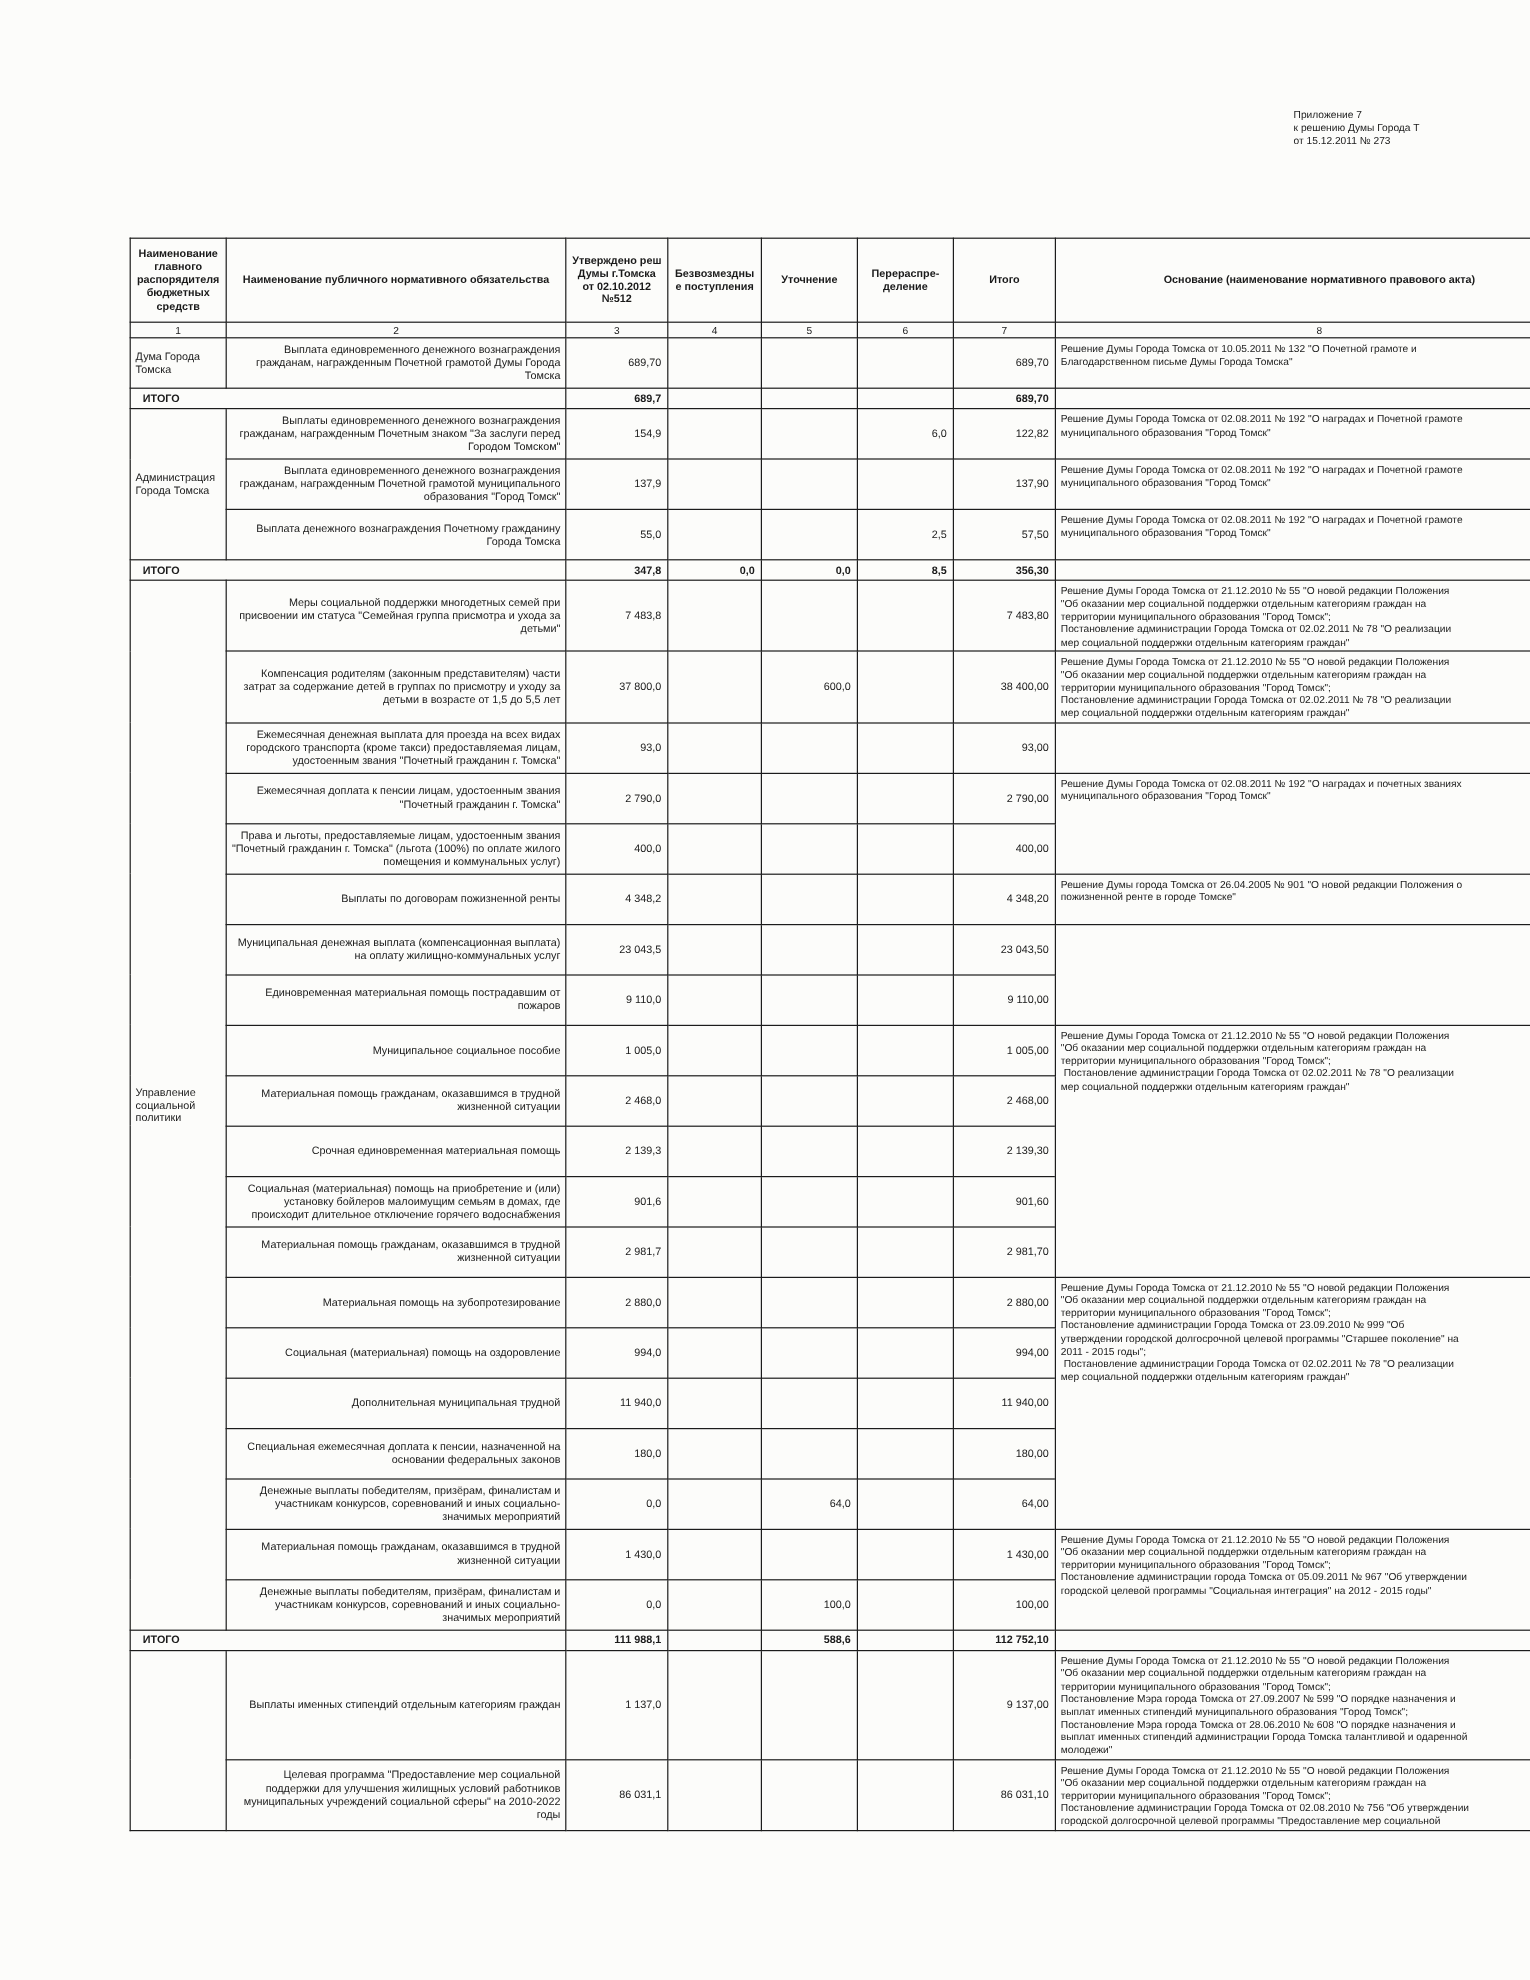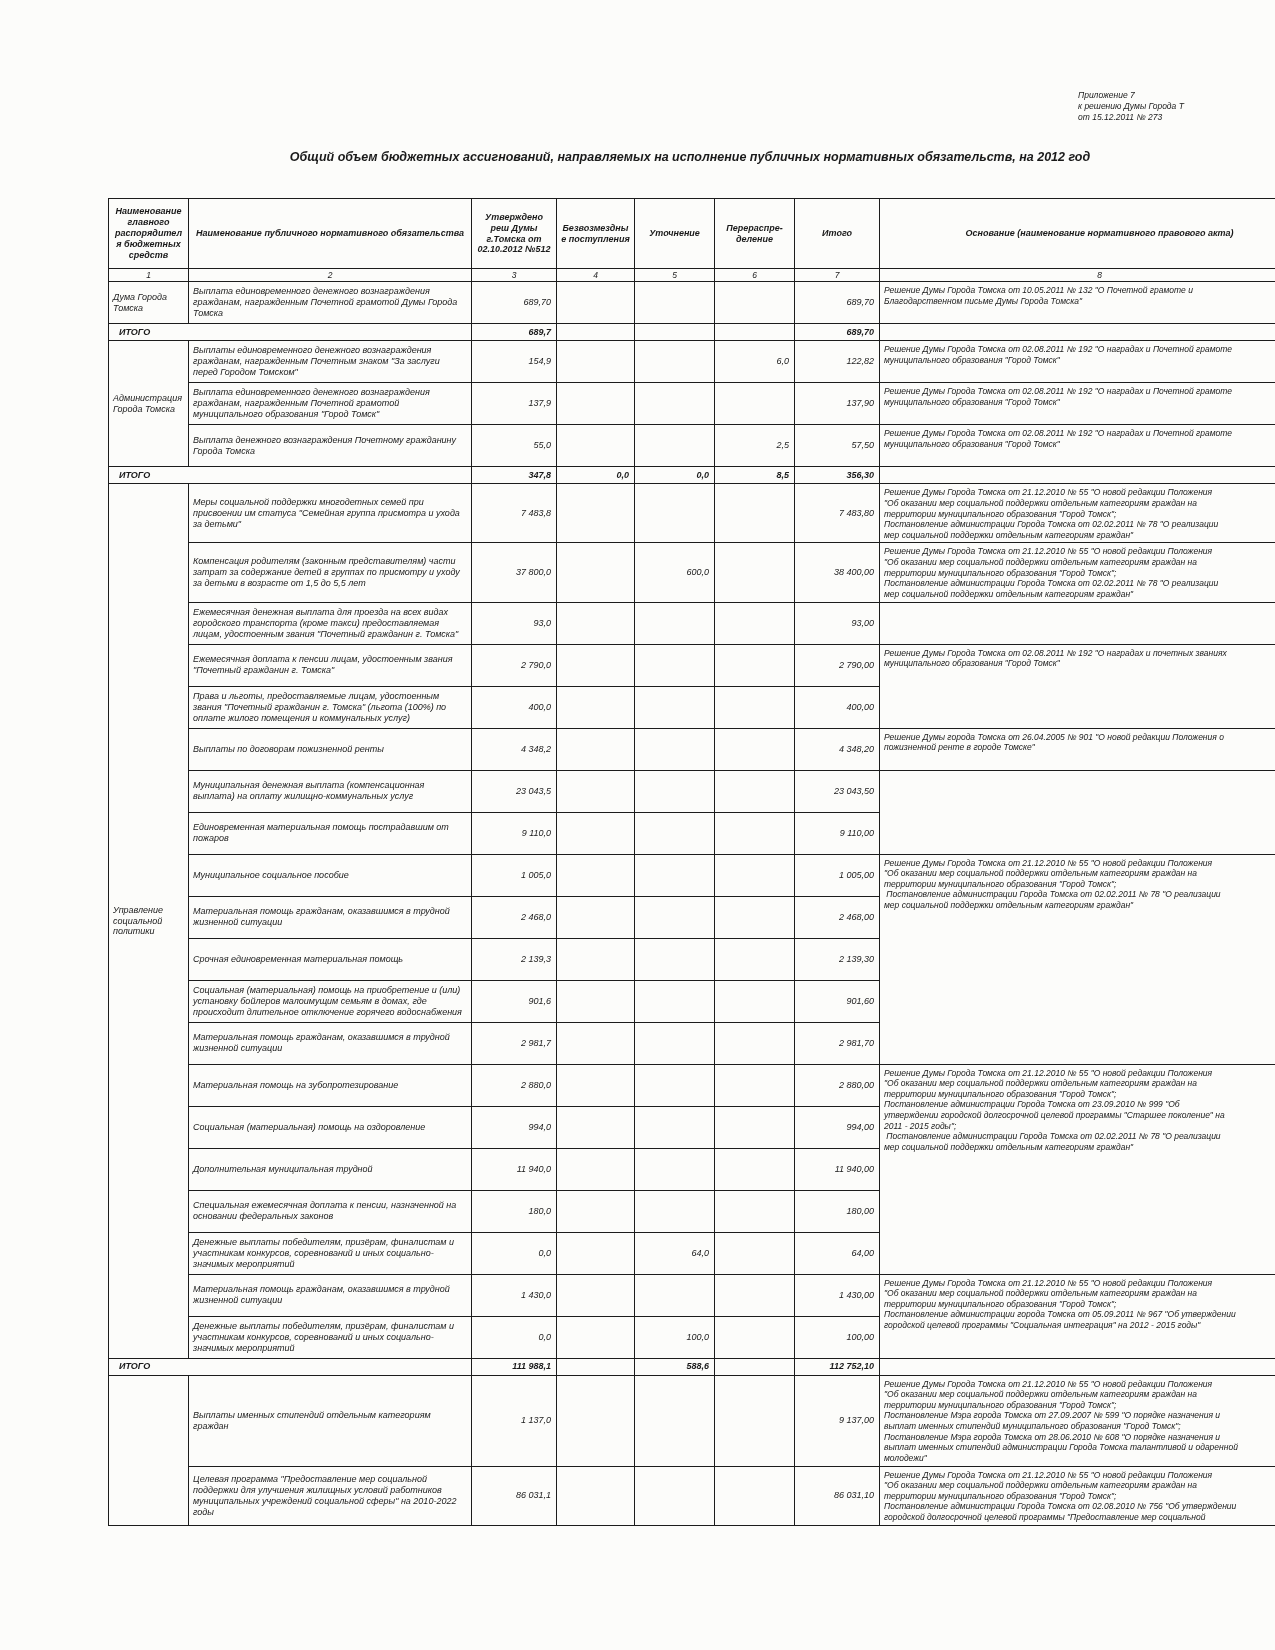--- a/index.html
+++ b/index.html
@@ -4,21 +4,21 @@
 <style>
   * { box-sizing: border-box; }
   html, body {
     margin: 0; padding: 0;
     width: 1275px; height: 1650px;
     overflow: hidden;
     background: #fcfcfa;
     font-family: "Liberation Sans", sans-serif;
     color: #1a1a1a;
   }
-  .page { position: relative; width: 1275px; height: 1650px; font-style: italic; }
+  .page { position: relative; width: 1275px; height: 1650px; }
   .appendix {
     position: absolute; left: 1078px; top: 90px;
     font-size: 8.5px; line-height: 1.3;
     white-space: pre;
   }
   .title {
     position: absolute; left: 110px; top: 150px; width: 1160px;
     text-align: center; font-weight: bold; font-size: 12.5px;
   }
   table.budget {
@@ -33,40 +33,39 @@
     vertical-align: middle;
     word-wrap: break-word;
   }
   thead th { font-weight: bold; text-align: center; vertical-align: middle; }
   thead tr.head-main { height: 70px; }
   thead tr.colnum { height: 13px; }
   thead tr.colnum td { text-align: center; padding: 1px; font-size: 8.5px; }
   tbody tr { height: 42px; }
   tbody tr.row-total { height: 17px; }
   .c-dist { text-align: left; vertical-align: middle; }
-  .c-name { text-align: left; vertical-align: middle; }
+  .c-name { text-align: right; vertical-align: middle; }
   .c-num { text-align: right; vertical-align: middle; padding-right: 5px; }
   .c-basis {
     text-align: left; vertical-align: top;
     white-space: pre; overflow: hidden;
     font-size: 8.5px; line-height: 1.25; padding-top: 3px;
   }
   .row-total td { font-weight: bold; }
   .c-total-label { text-align: left; padding-left: 10px; }
 </style>
 </head>
 <body>
 
 <div class="page">
 
   <div class="appendix">Приложение 7
 к решению Думы Города Т
 от 15.12.2011 № 273</div>
 
-  <div class="title">Общий объем бюджетных ассигнований, направляемых на исполнение публичных нормативных обязательств, на 2012 год</div>
 
   <table class="budget">
     <colgroup>
       <col style="width:80px">
       <col style="width:283px">
       <col style="width:85px">
       <col style="width:78px">
       <col style="width:80px">
       <col style="width:80px">
       <col style="width:85px">

